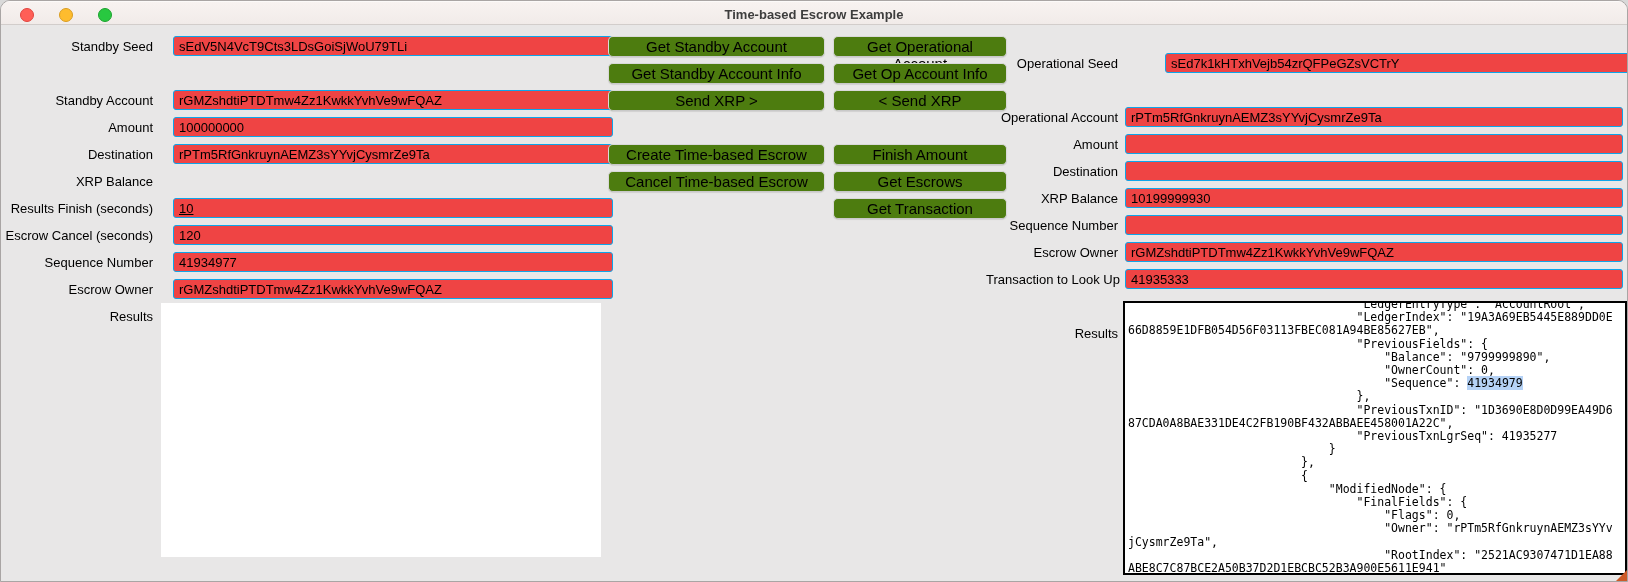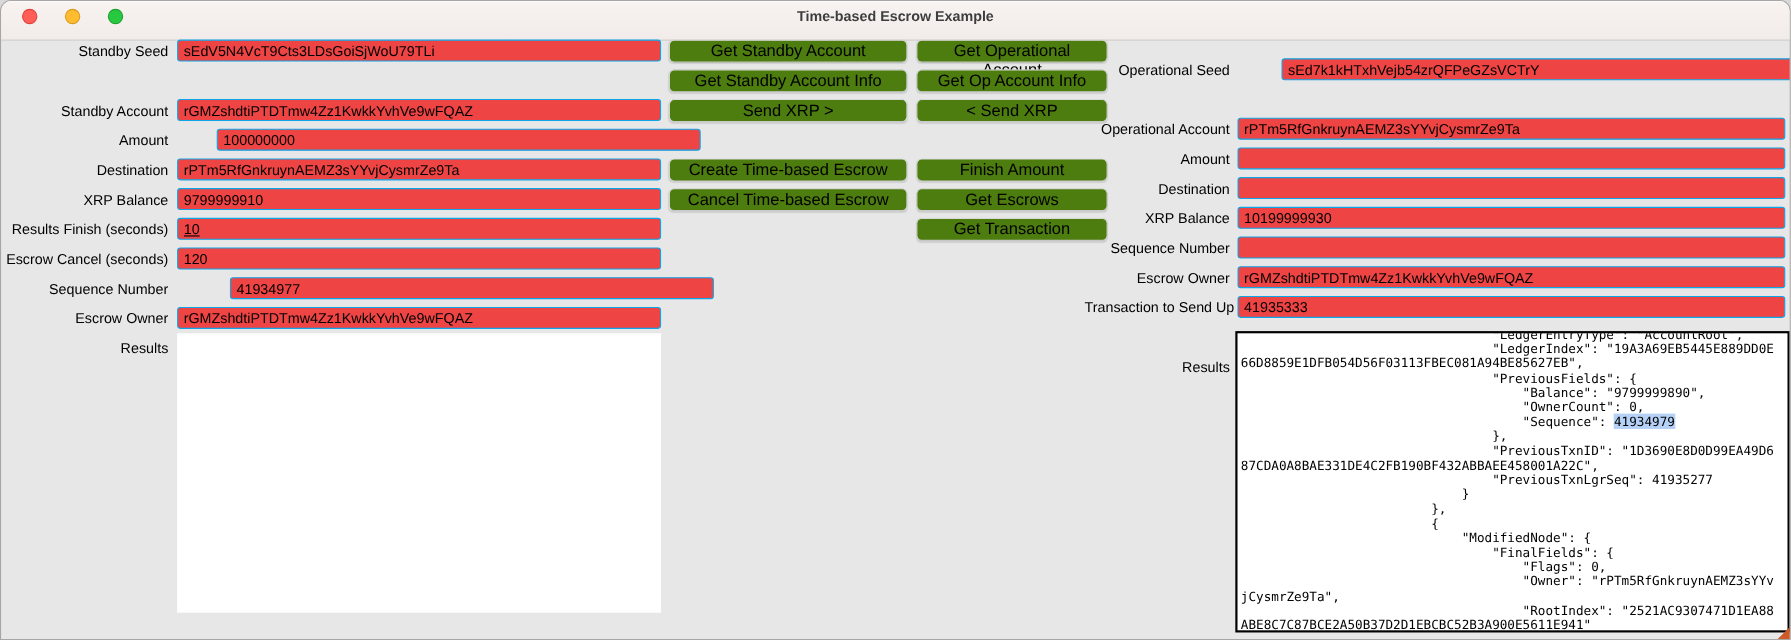--- a/index.html
+++ b/index.html
@@ -3,39 +3,39 @@
 <meta charset="utf-8">
 <style>
   * { box-sizing: border-box; }
   html,body { margin:0; padding:0; background:#d9d9d9; }
   .window {
     position:relative; width:1628px; height:582px;
     background:#e8e7e7; border-radius:10px 10px 0 0; overflow:hidden;
     border:1px solid #a9a5a4; font-family:"Liberation Sans", sans-serif;
   }
   .titlebar {
-    position:absolute; left:0; top:0; width:100%; height:36px;
+    position:absolute; left:0; top:0; width:100%; height:24px;
     background:linear-gradient(#f8f3f1,#f1ebe9);
     border-bottom:1px solid #d2cdcb;
     box-shadow: inset 0 1px 0 rgba(255,255,255,.6);
   }
   .title {
     position:absolute; left:0; right:0; top:0; height:28px;
     line-height:28px; text-align:center;
     font-size:13px; font-weight:bold; color:#3d3d3d;
   }
   .tl { position:absolute; top:7px; width:14px; height:14px; border-radius:50%; }
   .tl.red    { left:19px; background:#ff5f57; border:1px solid #e0443e; }
   .tl.yellow { left:58px; background:#febc2e; border:1px solid #d89c22; }
   .tl.green  { left:97px; background:#28c840; border:1px solid #1da22f; }
 
   .content { position:absolute; left:0; top:28px; width:1628px; height:554px; }
 
   .panel { position:absolute; display:grid; grid-auto-rows:27px; }
-  .left-panel  { left:4px;   top:7px; grid-template-columns:151px 440px; column-gap:5px; }
+  .left-panel  { left:4px;   top:7px; grid-template-columns:151px 440px; column-gap:17px; }
   .mid-panel   { left:607px; top:7px; grid-template-columns:217px 174px; column-gap:8px; }
   .right-panel { left:985px; top:24px; grid-template-columns:135px 498px; column-gap:4px; }
 
   .flabel {
     text-align:right; font-size:13px; color:#000; line-height:21px;
     white-space:nowrap; padding-right:3px;
   }
   .tfield {
     width:100%; height:20px; background:#ef4444;
     border:1px solid #0ea5e9; border-radius:3px;
@@ -80,31 +80,30 @@
   </div>
 
   <div class="content">
 
     <div class="panel left-panel">
       <div class="flabel" style="grid-row:1">Standby Seed</div>
       <input class="tfield" style="grid-row: 1;" value="sEdV5N4VcT9Cts3LDsGoiSjWoU79TLi">
       <div class="flabel" style="grid-row:3">Standby Account</div>
       <input class="tfield" style="grid-row: 3;" value="rGMZshdtiPTDTmw4Zz1KwkkYvhVe9wFQAZ">
       <div class="flabel" style="grid-row:4">Amount</div>
-      <input class="tfield" style="grid-row: 4; margin-left: 36px;" value="100000000">
+      <input class="tfield" style="grid-row: 4;" value="100000000">
       <div class="flabel" style="grid-row:5">Destination</div>
       <input class="tfield" style="grid-row: 5;" value="rPTm5RfGnkruynAEMZ3sYYvjCysmrZe9Ta">
       <div class="flabel" style="grid-row:6">XRP Balance</div>
-      <input class="tfield" style="grid-row: 6;" value="9799999910">
       <div class="flabel" style="grid-row:7">Results Finish (seconds)</div>
       <input class="tfield" style="grid-row: 7; text-decoration: underline;" value="10">
       <div class="flabel" style="grid-row:8">Escrow Cancel (seconds)</div>
       <input class="tfield" style="grid-row: 8;" value="120">
       <div class="flabel" style="grid-row:9">Sequence Number</div>
-      <input class="tfield" style="grid-row: 9; margin-left: 48px;" value="41934977">
+      <input class="tfield" style="grid-row: 9;" value="41934977">
       <div class="flabel" style="grid-row:10">Escrow Owner</div>
       <input class="tfield" style="grid-row: 10;" value="rGMZshdtiPTDTmw4Zz1KwkkYvhVe9wFQAZ">
       <div class="flabel results-label" style="grid-row:11">Results</div>
     </div>
 
     <div class="panel mid-panel">
       <button class="btn" style="grid-row:1;grid-column:1">Get Standby Account</button>
       <button class="btn" style="grid-row:1;grid-column:2">Get Operational Account</button>
       <button class="btn" style="grid-row:2;grid-column:1">Get Standby Account Info</button>
       <button class="btn" style="grid-row:2;grid-column:2">Get Op Account Info</button>
@@ -125,21 +124,21 @@
       <div class="flabel" style="grid-row:4">Amount</div>
       <input class="tfield" style="grid-row: 4;" value="">
       <div class="flabel" style="grid-row:5">Destination</div>
       <input class="tfield" style="grid-row: 5;" value="">
       <div class="flabel" style="grid-row:6">XRP Balance</div>
       <input class="tfield" style="grid-row: 6;" value="10199999930">
       <div class="flabel" style="grid-row:7">Sequence Number</div>
       <input class="tfield" style="grid-row: 7;" value="">
       <div class="flabel" style="grid-row:8">Escrow Owner</div>
       <input class="tfield" style="grid-row: 8;" value="rGMZshdtiPTDTmw4Zz1KwkkYvhVe9wFQAZ">
-      <div class="flabel" style="grid-row:9">Transaction to Send Up</div>
+      <div class="flabel" style="grid-row:9">Transaction to Look Up</div>
       <input class="tfield" style="grid-row: 9;" value="41935333">
       <div class="flabel results-label" style="grid-row:11">Results</div>
     </div>
 
     <textarea class="results-left" spellcheck="false" style=""></textarea>
 
     <div class="results-right">
       <pre>                                 "LedgerEntryType": "AccountRoot",
                                  "LedgerIndex": "19A3A69EB5445E889DD0E
 66D8859E1DFB054D56F03113FBEC081A94BE85627EB",

